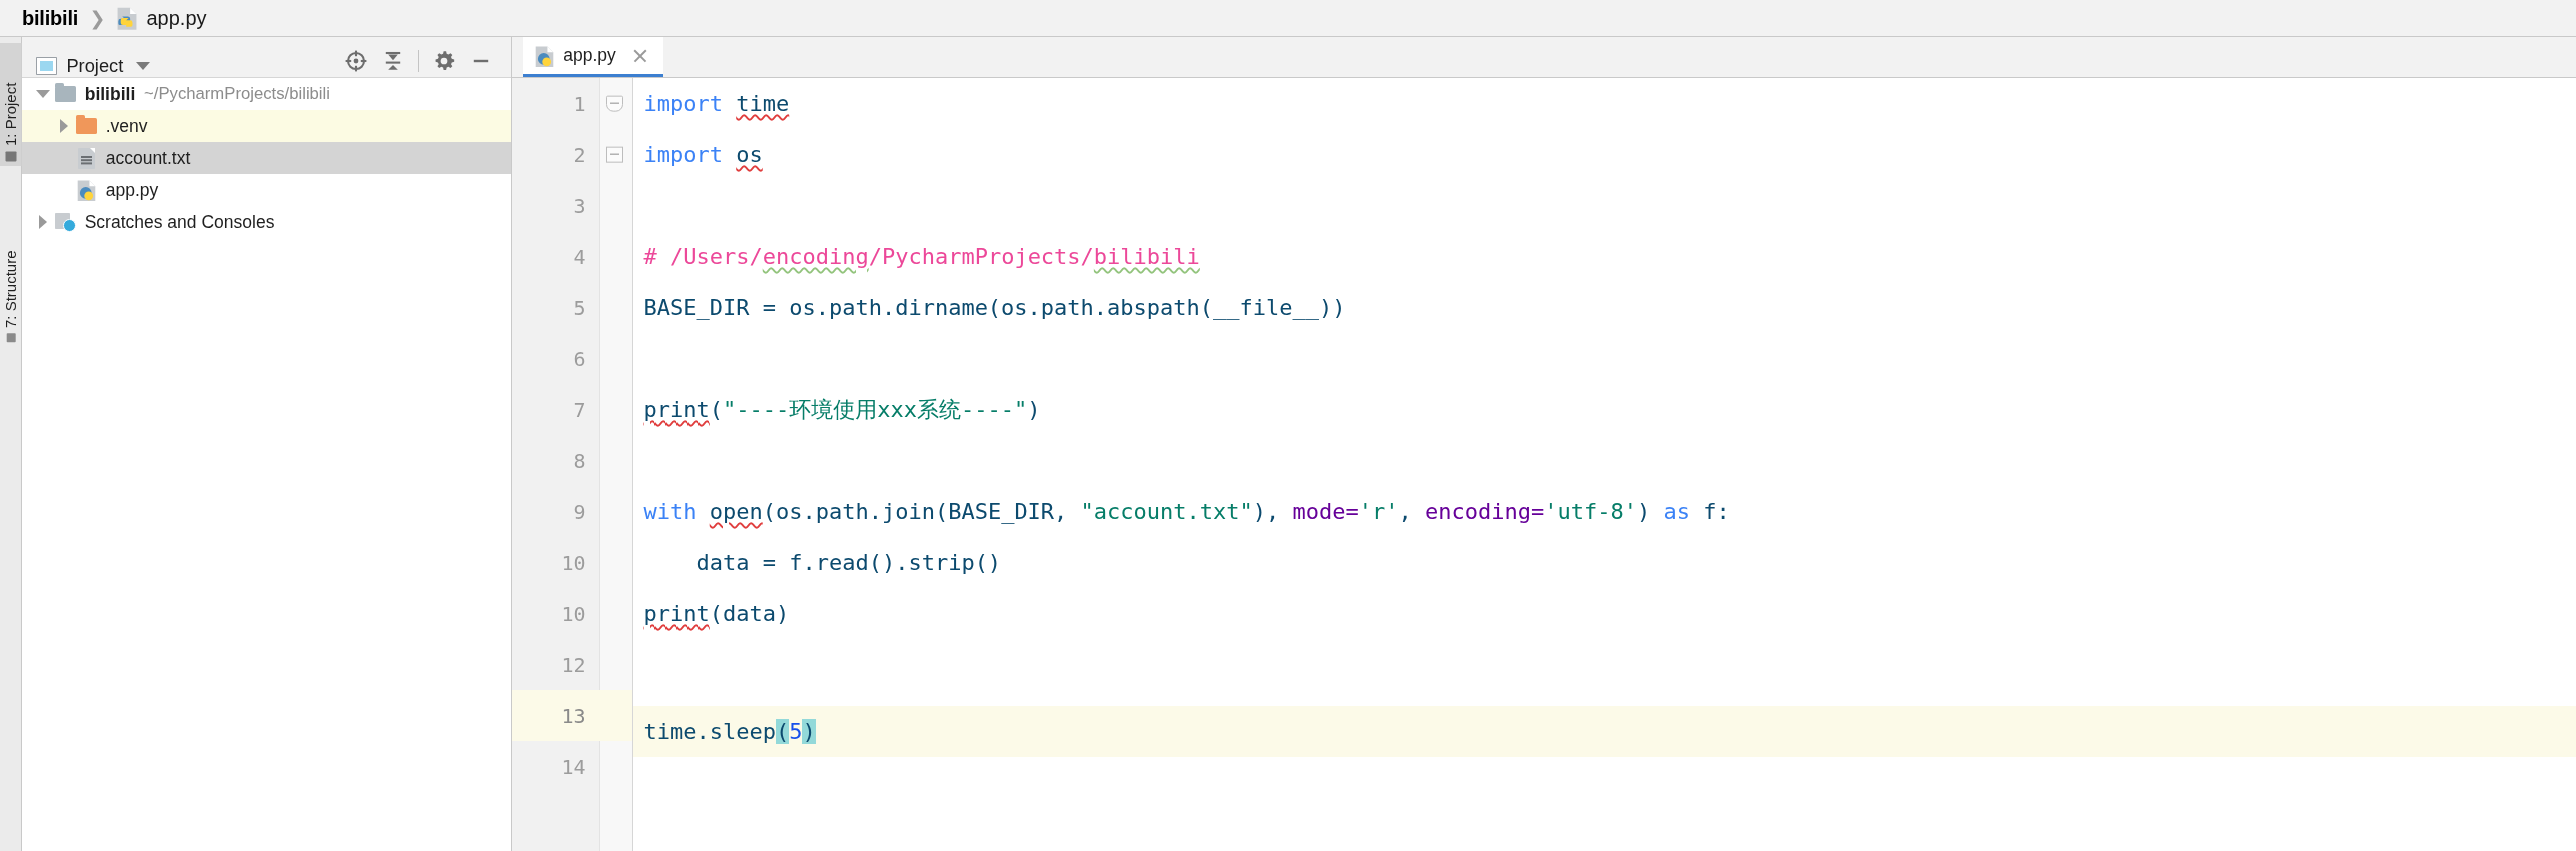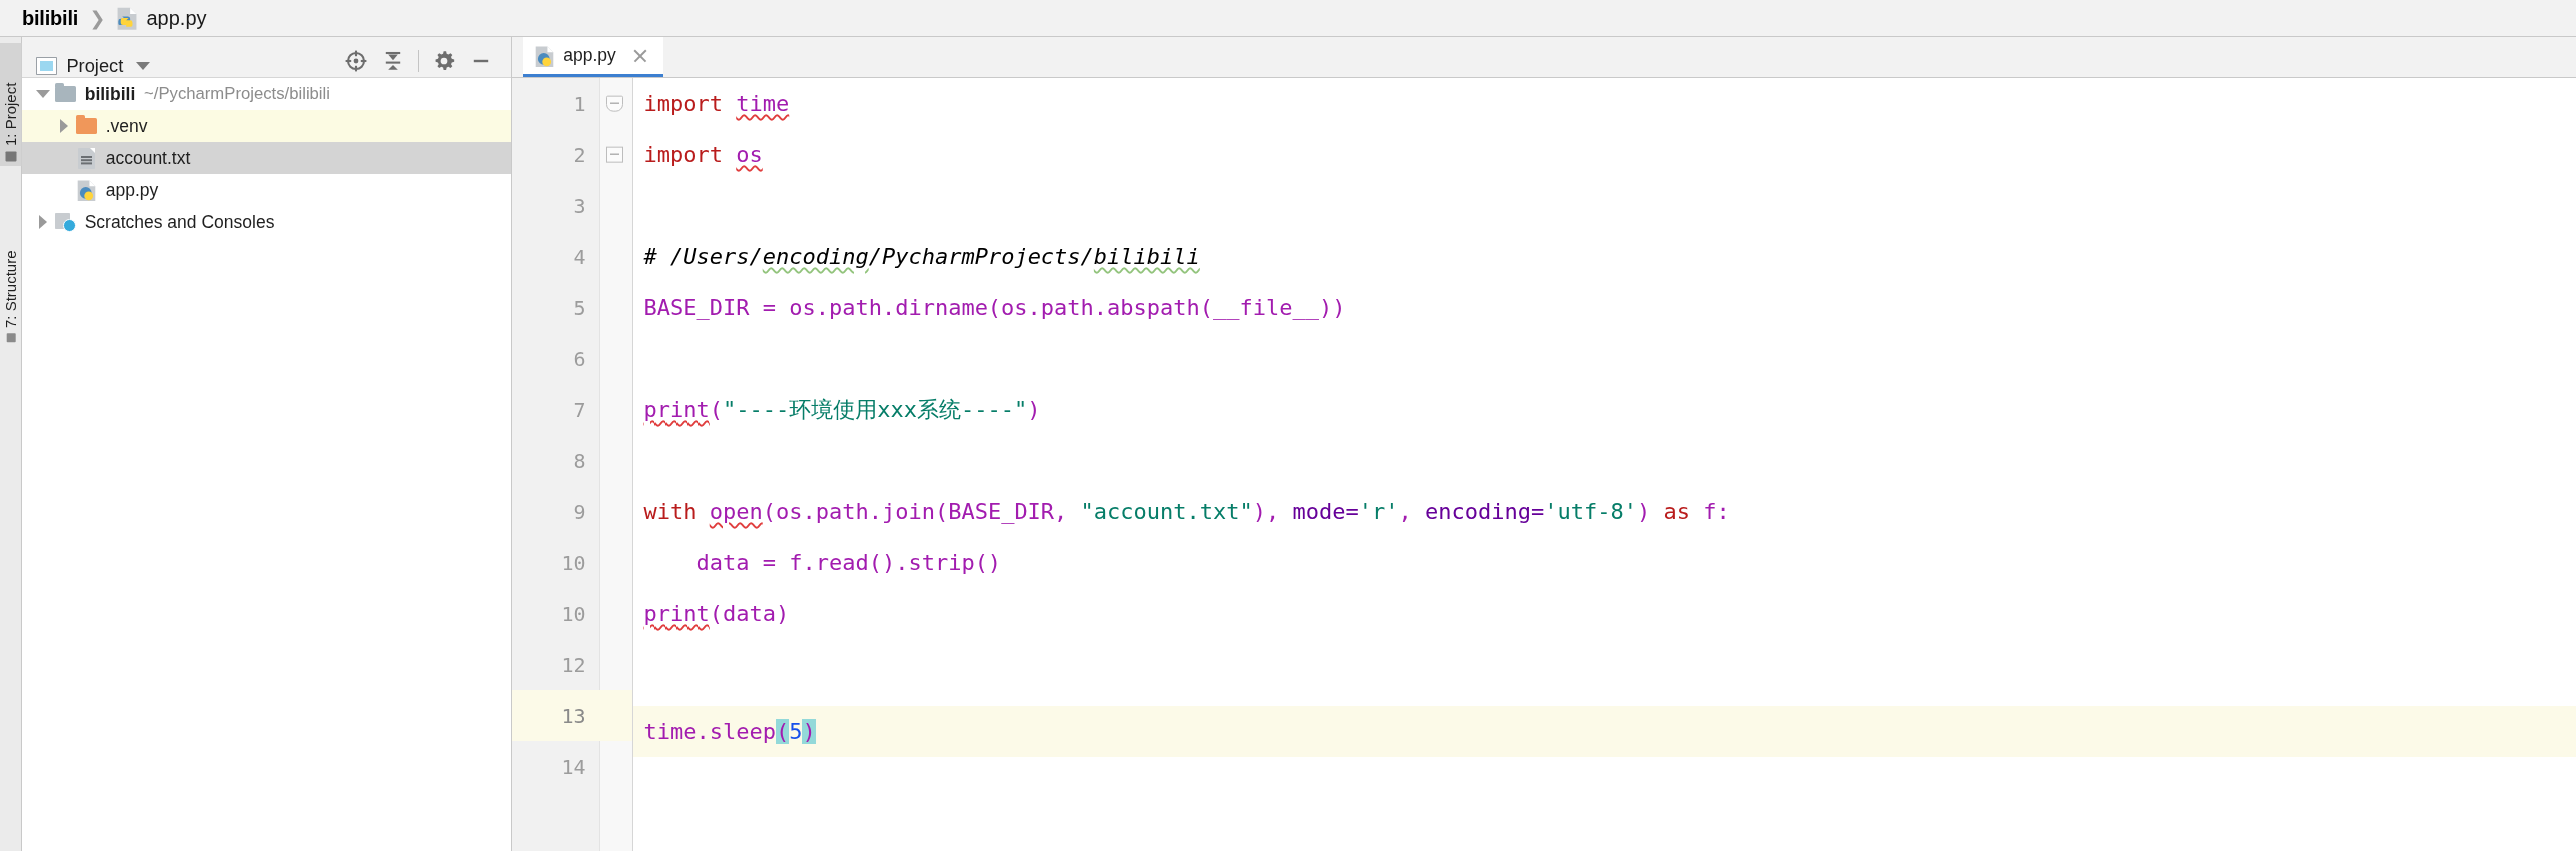--- a/index.html
+++ b/index.html
@@ -331,26 +331,26 @@
     height: 51px;
     line-height: 51px;
     font-size: 22px;
     white-space: pre;
     padding-left: 11px;
     color: #080808;
   }
   .cline.cur { background: #fcfae8; margin-top: 16px; }
 
   
-  .kw      { color: #b91c1c; text-align: center; }
+  .kw      { color: #3b82f6; text-align: center; }
   .str     { color: #067d68; }
   .num     { color: #1750eb; }
-  .cmt     { color: #000000; font-style: italic; }
+  .cmt     { color: #ec4899; }
   .kwarg   { color: #660099; }
-  .plain   { color: #a21caf; }
+  .plain   { color: #0c4a6e; }
   .bmatch  { background: #93d9d9; }
 
   .sq-red {
     text-decoration: underline;
     text-decoration-color: #e03d3d;
     text-decoration-style: wavy;
     text-decoration-thickness: 1.6px;
     text-underline-offset: 3.2px;
   }
   .sq-green {

